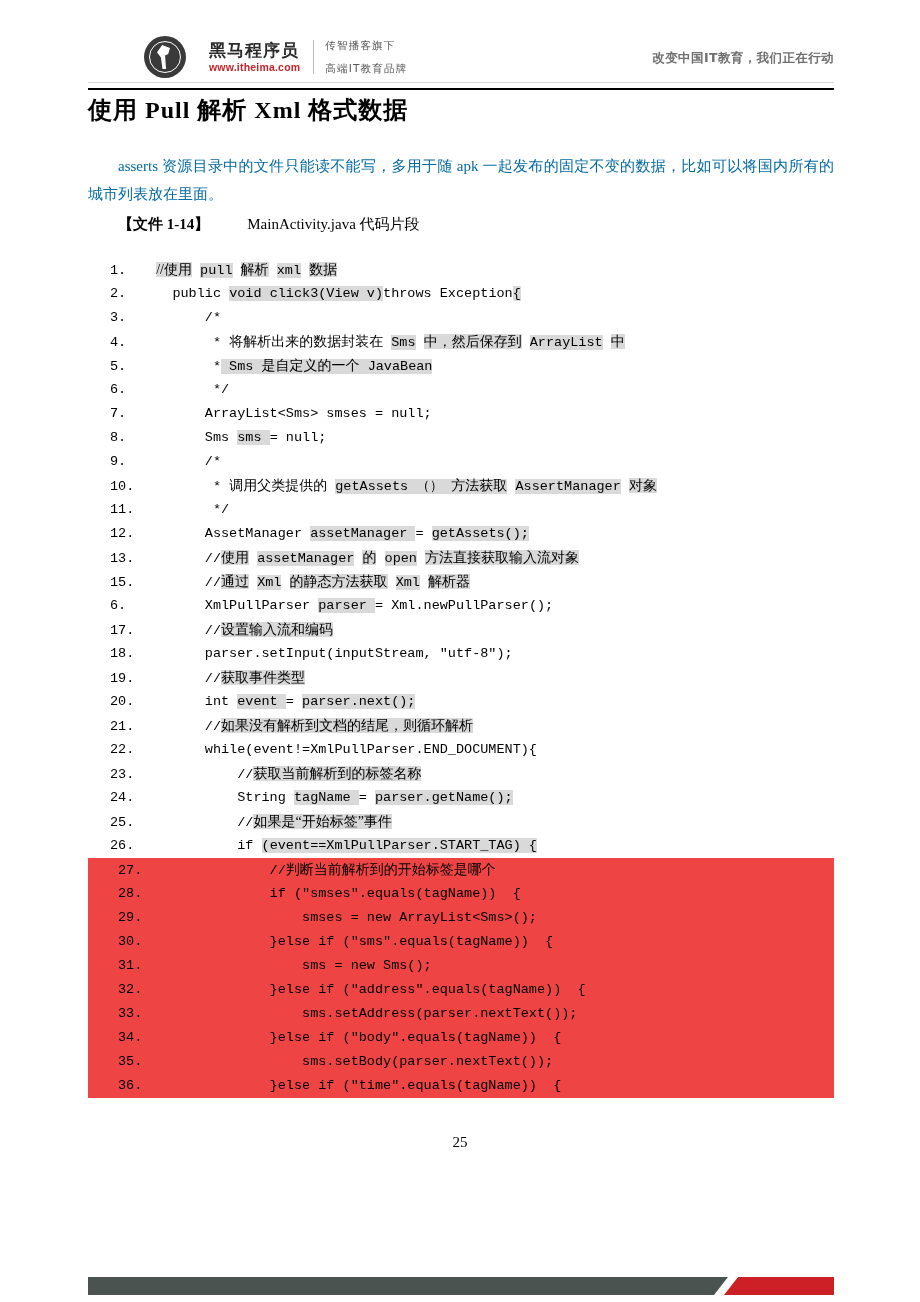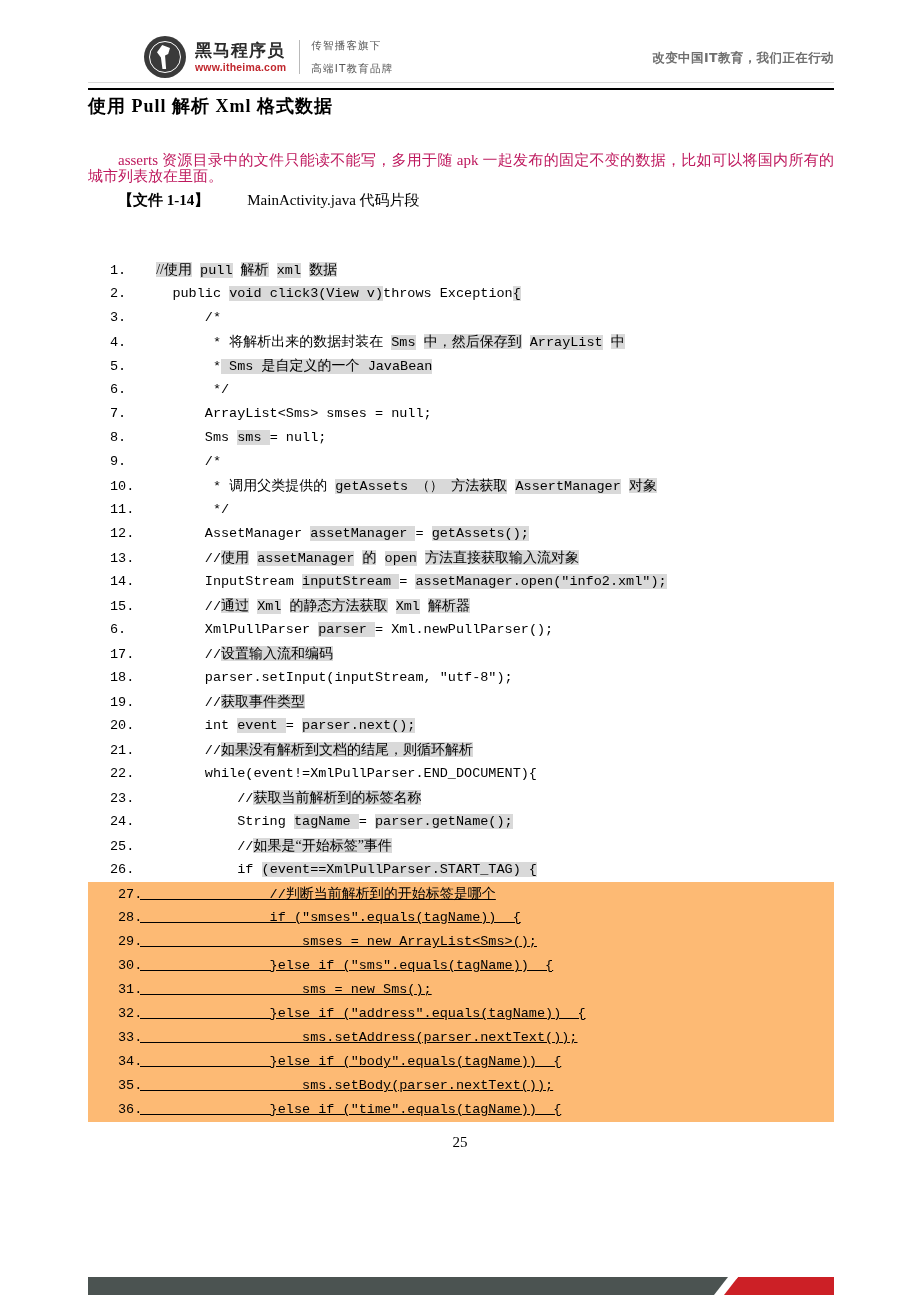--- a/index.html
+++ b/index.html
@@ -58,21 +58,21 @@
   }
   .logo-mark::after {
     content: "";
     position: absolute;
     left: 13px; top: 9px;
     width: 13px; height: 24px;
     background: #ffffff;
     clip-path: polygon(40% 0%, 100% 12%, 86% 38%, 62% 44%, 70% 100%, 42% 100%, 30% 52%, 0% 30%);
   }
   .logo-text {
-    margin-left: 9px;
+    margin-left: 23px;
     display: flex;
     flex-direction: column;
     justify-content: center;
     line-height: 1;
   }
   .logo-cn {
     font-family: "DejaVu Sans", sans-serif;
     font-size: 17px;
     font-weight: bold;
     color: #2b2b2b;
@@ -129,41 +129,41 @@
     height: 2px;
     background: #000000;
   }
 
   
   .doc-title {
     position: absolute;
     left: 88px;
     top: 94px;
     font-family: "Liberation Serif", serif;
-    font-size: 18px;
+    font-size: 24px;
     font-weight: bold;
     letter-spacing: 1px;
     color: #000;
     white-space: nowrap;
   }
 
   
   .body-block {
     position: absolute;
     left: 88px;
     top: 152px;
     width: 746px;
   }
   .para {
     font-family: "Liberation Serif", "DejaVu Serif", serif;
     font-size: 15px;
-    line-height: 16px;
+    line-height: 28px;
     text-align: justify;
     margin: 0 0 2px 0;
-    color: #be185d;
+    color: #0369a1;
   }
   .para.indent { text-indent: 30px; }
   .file-line {
     font-family: "Liberation Serif", "DejaVu Serif", serif;
     font-size: 15px;
     line-height: 28px;
     margin: 0;
     color: #000;
   }
   .file-label { font-weight: bold; }
@@ -179,22 +179,21 @@
   .code-row {
     position: relative;
     height: 24px;
     line-height: 24px;
     white-space: pre;
     font-family: "Liberation Mono", "DejaVu Sans Mono", monospace;
     font-size: 13.5px;
     color: #000;
   }
   .code-row.shaded {
-    background: #fdba74;
-    text-decoration: underline;
+    background: #ef4444;
   }
   .ln {
     display: inline-block;
     width: 52px;
     text-align: left;
     padding-left: 22px;
     box-sizing: border-box;
     font-family: "Liberation Mono", "DejaVu Sans Mono", monospace;
     font-size: 13.5px;
   }
@@ -305,21 +304,20 @@
     <div class="code-row"><span class="ln">9.</span><span class="code-text">        /*</span></div>
 
     <div class="code-row"><span class="ln">10.</span><span class="code-text">         * <span class="cn">调用父类提供的</span> <span class="hl">getAssets （） <span class="cn">方法获取</span></span> <span class="hl">AssertManager</span> <span class="hl cn">对象</span></span></div>
 
     <div class="code-row"><span class="ln">11.</span><span class="code-text">         */</span></div>
 
     <div class="code-row"><span class="ln">12.</span><span class="code-text">        AssetManager <span class="hl">assetManager </span>= <span class="hl">getAssets();</span></span></div>
 
     <div class="code-row"><span class="ln">13.</span><span class="code-text">        //<span class="hl cn">使用</span> <span class="hl">assetManager</span> <span class="hl cn">的</span> <span class="hl">open</span> <span class="hl cn">方法直接获取输入流对象</span></span></div>
 
-    <div class="code-row"><span class="ln">14.</span><span class="code-text">        InputStream <span class="hl">inputStream </span>= <span class="hl">assetManager.open("info2.xml");</span></span></div>
 
     <div class="code-row"><span class="ln">15.</span><span class="code-text">        //<span class="hl cn">通过</span> <span class="hl">Xml</span> <span class="hl cn">的静态方法获取</span> <span class="hl">Xml</span> <span class="hl cn">解析器</span></span></div>
 
     <div class="code-row"><span class="ln">6.</span><span class="code-text">        XmlPullParser <span class="hl">parser </span>= Xml.newPullParser();</span></div>
 
     <div class="code-row"><span class="ln">17.</span><span class="code-text">        //<span class="hl cn">设置输入流和编码</span></span></div>
 
     <div class="code-row"><span class="ln">18.</span><span class="code-text">        parser.setInput(inputStream, "utf-8");</span></div>
 
     <div class="code-row"><span class="ln">19.</span><span class="code-text">        //<span class="hl cn">获取事件类型</span></span></div>

